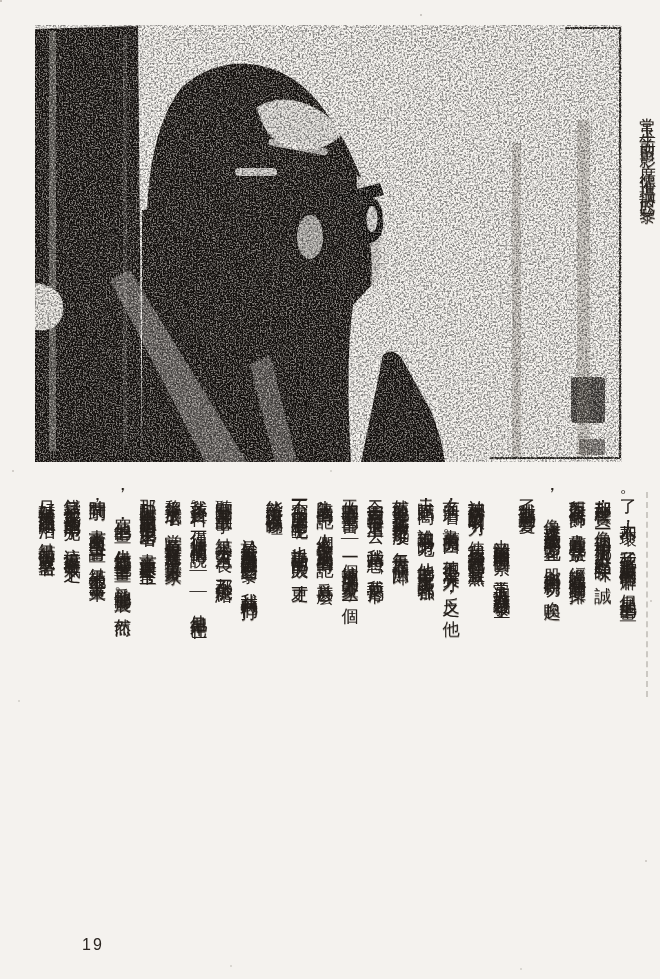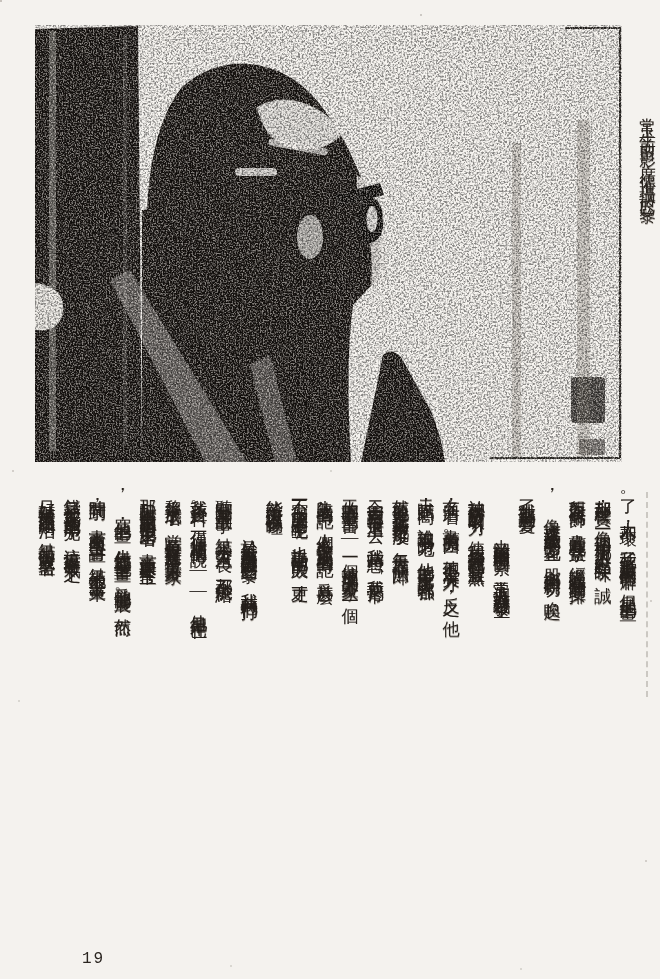--- a/index.html
+++ b/index.html
@@ -31,22 +31,22 @@
     flex:0 0 25.27px;height:472px;
     writing-mode:vertical-rl;text-orientation:upright;
     font-size:17.2px;line-height:25.27px;letter-spacing:2.4px;
     color:#241f1b;text-shadow:.3px .3px 0 rgba(40,30,20,.4);
     overflow:hidden;
   }
   .edge-marks{position:absolute;left:646px;top:492px;height:205px;width:0;
     border-left:2px dashed rgba(60,50,40,.22);}
   .pagenum{
     position:absolute;left:82px;top:936px;
-    font-family:Liberation Mono, monospace;
-    font-size:16px;letter-spacing:2px;color:#2a2520;margin-top:14px;
+    font-family:Liberation Sans, sans-serif;
+    font-size:16px;letter-spacing:2px;color:#2a2520;
   }
 </style>
 </head>
 <body>
 
 <div class="page">
 
   <div class="specks"></div>
 
   <div class="photo">

